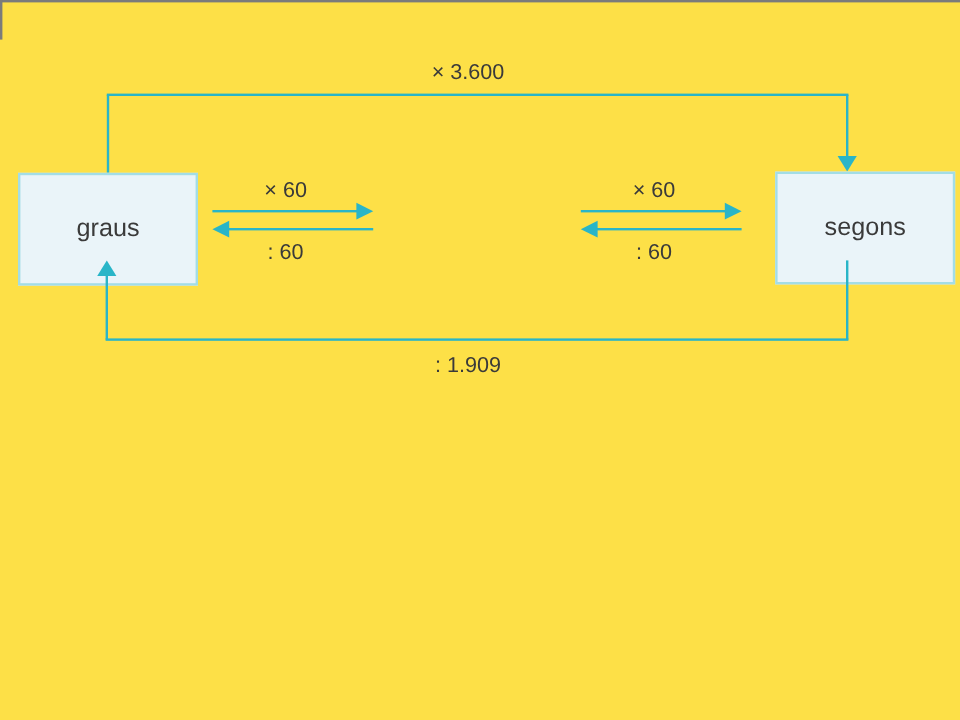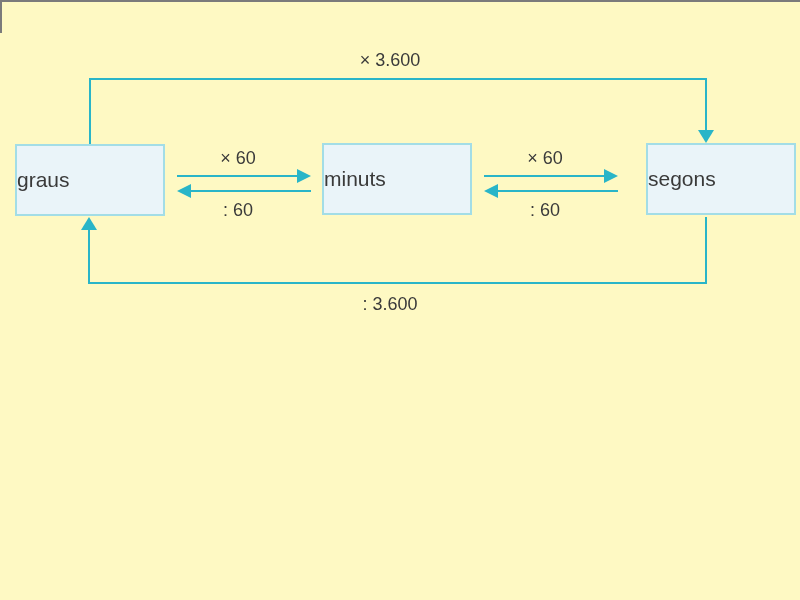--- a/index.html
+++ b/index.html
@@ -7,37 +7,37 @@
     --box-border: #a3dde6;
     --box-fill: #eaf4f9;
     --text: #3a3a3a;
     --frame: #7b7b7b;
   }
   html, body { margin: 0; padding: 0; background: #ffffff; }
   .canvas {
     position: relative;
     width: 800px;
     height: 600px;
-    background: #fef9c3;
+    background: #fde047;
     overflow: hidden;
     font-family: "Liberation Sans", "DejaVu Sans", sans-serif;
     color: var(--text);
   }
   
   .frame-top  { position: absolute; left: 0; top: 0; width: 800px; height: 2px; background: var(--frame); }
   .frame-left { position: absolute; left: 0; top: 0; width: 2px; height: 33px; background: var(--frame); }
 
   
   .unit-box {
     position: absolute;
-    width: 150px; height: 72px;
+    width: 150px; height: 94px;
     background: var(--box-fill);
     border: 2px solid var(--box-border);
     box-sizing: border-box;
-    display: flex; align-items: center; justify-content: flex-start;
+    display: flex; align-items: center; justify-content: center;
     font-size: 21px;
     color: var(--text);
   }
   .box-graus  { left: 15px;  top: 144px; }
   .box-minuts { left: 322px; top: 143px; }
   .box-segons { left: 630px; top: 143px; margin-left: 16px; }
 
   
   .line { position: absolute; background: var(--arrow); }
 
@@ -97,23 +97,20 @@
 
   <div class="line top-left-drop"></div>
   <div class="line top-rail"></div>
   <div class="line top-right-drop"></div>
   <div class="ah ah-down top-arrowhead"></div>
   <div class="op-label top-label">× 3.600</div>
 
   <div class="unit-box box-graus">
     <span>graus</span>
   </div>
-  <div class="unit-box box-minuts">
-    <span>minuts</span>
-  </div>
   <div class="unit-box box-segons">
     <span>segons</span>
   </div>
 
   <div class="op-label gm-mul-label">× 60</div>
   <div class="line gm-right-line"></div>
   <div class="ah ah-right gm-right-head"></div>
   <div class="line gm-left-line"></div>
   <div class="ah ah-left gm-left-head"></div>
   <div class="op-label gm-div-label">: 60</div>
@@ -122,15 +119,15 @@
   <div class="line ms-right-line"></div>
   <div class="ah ah-right ms-right-head"></div>
   <div class="line ms-left-line"></div>
   <div class="ah ah-left ms-left-head"></div>
   <div class="op-label ms-div-label">: 60</div>
 
   <div class="line bottom-right-drop"></div>
   <div class="line bottom-rail"></div>
   <div class="line bottom-left-rise"></div>
   <div class="ah ah-up bottom-arrowhead"></div>
-  <div class="op-label bottom-label">: 3.600</div>
+  <div class="op-label bottom-label">: 1.909</div>
 
 </div>
 
 </body></html>

